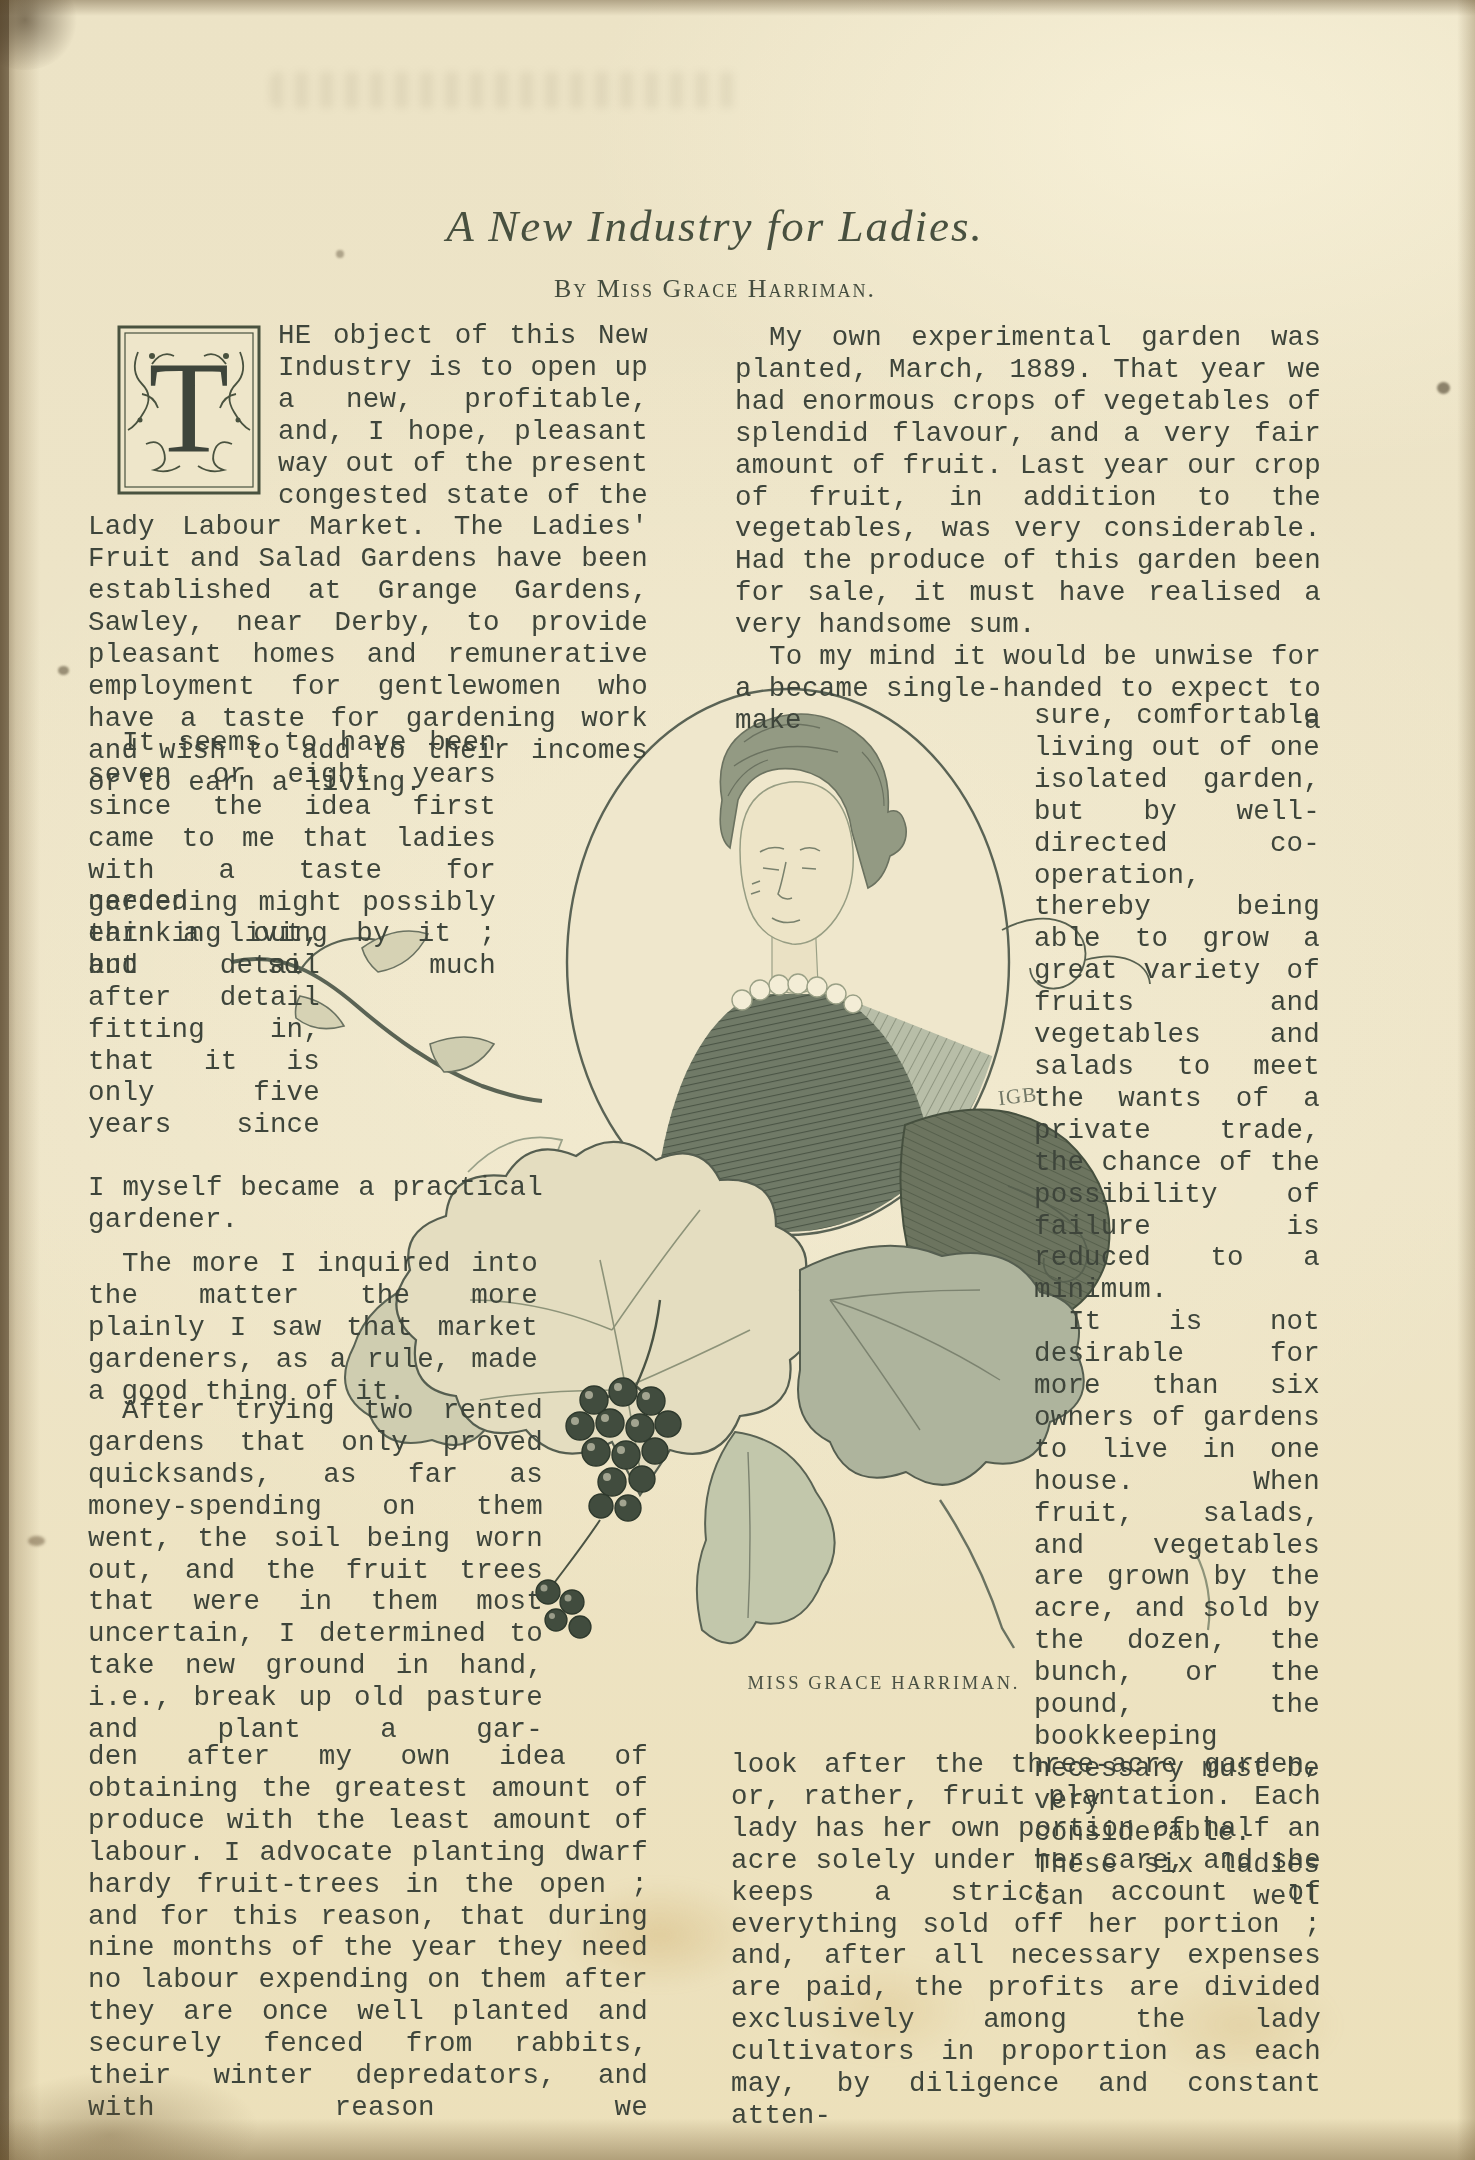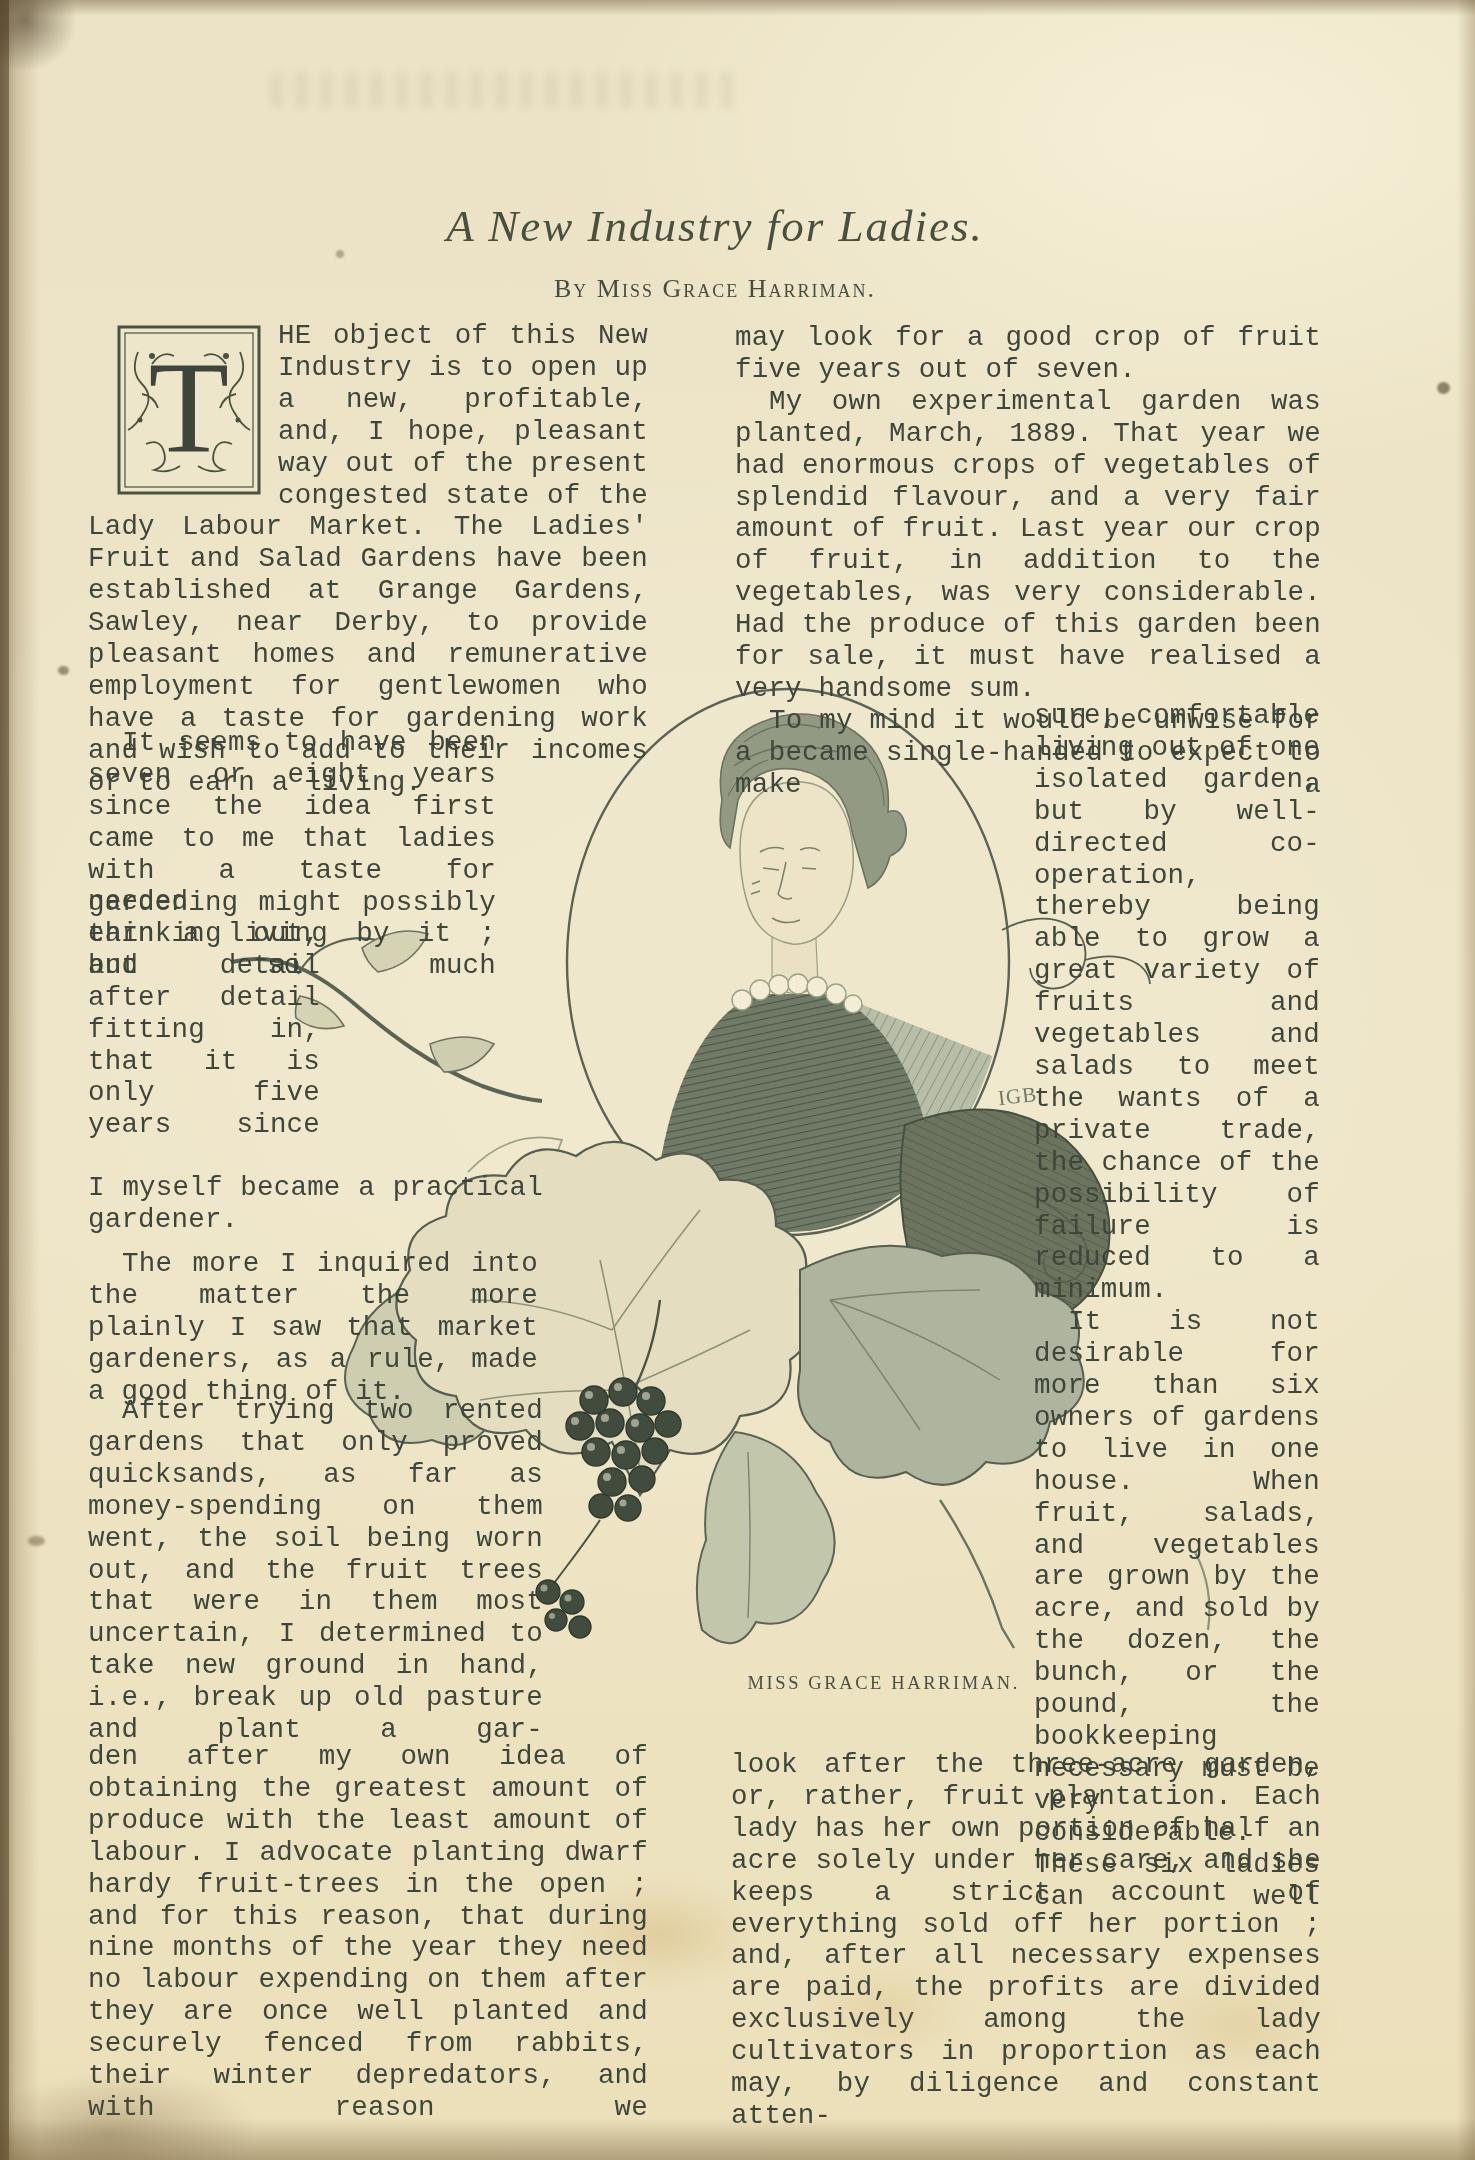--- a/index.html
+++ b/index.html
@@ -296,21 +296,20 @@
 
   <div class="abs body-text" style="left:88px;top:1395px;width:455px;">
     <p class="indent jlast">After trying two rented gardens that only proved quicksands, as far as money-spending on them went, the soil being worn out, and the fruit trees that were in them most uncertain, I determined to take new ground in hand, i.e., break up old pasture and plant a gar-</p>
   </div>
 
   <div class="abs body-text" style="left:88px;top:1741px;width:560px;">
     <p class="jlast">den after my own idea of obtaining the greatest amount of produce with the least amount of labour. I advocate planting dwarf hardy fruit-trees in the open ; and for this reason, that during nine months of the year they need no labour expending on them after they are once well planted and securely fenced from rabbits, their winter depredators, and with reason we</p>
   </div>
 
   <div class="abs body-text" style="left:735px;top:322px;width:586px;">
-    <p>may look for a good crop of fruit five years out of seven.</p>
     <p class="indent">My own experimental garden was planted, March, 1889. That year we had enormous crops of vegetables of splendid flavour, and a very fair amount of fruit. Last year our crop of fruit, in addition to the vegetables, was very considerable. Had the produce of this garden been for sale, it must have realised a very handsome sum.</p>
     <p class="indent jlast">To my mind it would be unwise for a became single-handed to expect to make a</p>
   </div>
 
   <div class="abs body-text" style="left:1034px;top:700px;width:286px;">
     <p>sure, comfortable living out of one isolated garden, but by well-directed co-operation, thereby being able to grow a great variety of fruits and vegetables and salads to meet the wants of a private trade, the chance of the possibility of failure is reduced to a minimum.</p>
     <p class="indent jlast">It is not desirable for more than six owners of gardens to live in one house. When fruit, salads, and vegetables are grown by the acre, and sold by the dozen, the bunch, or the pound, the bookkeeping necessary must be very considerable. These six ladies can well</p>
   </div>
 
   <div class="abs body-text" style="left:731px;top:1749px;width:590px;">

